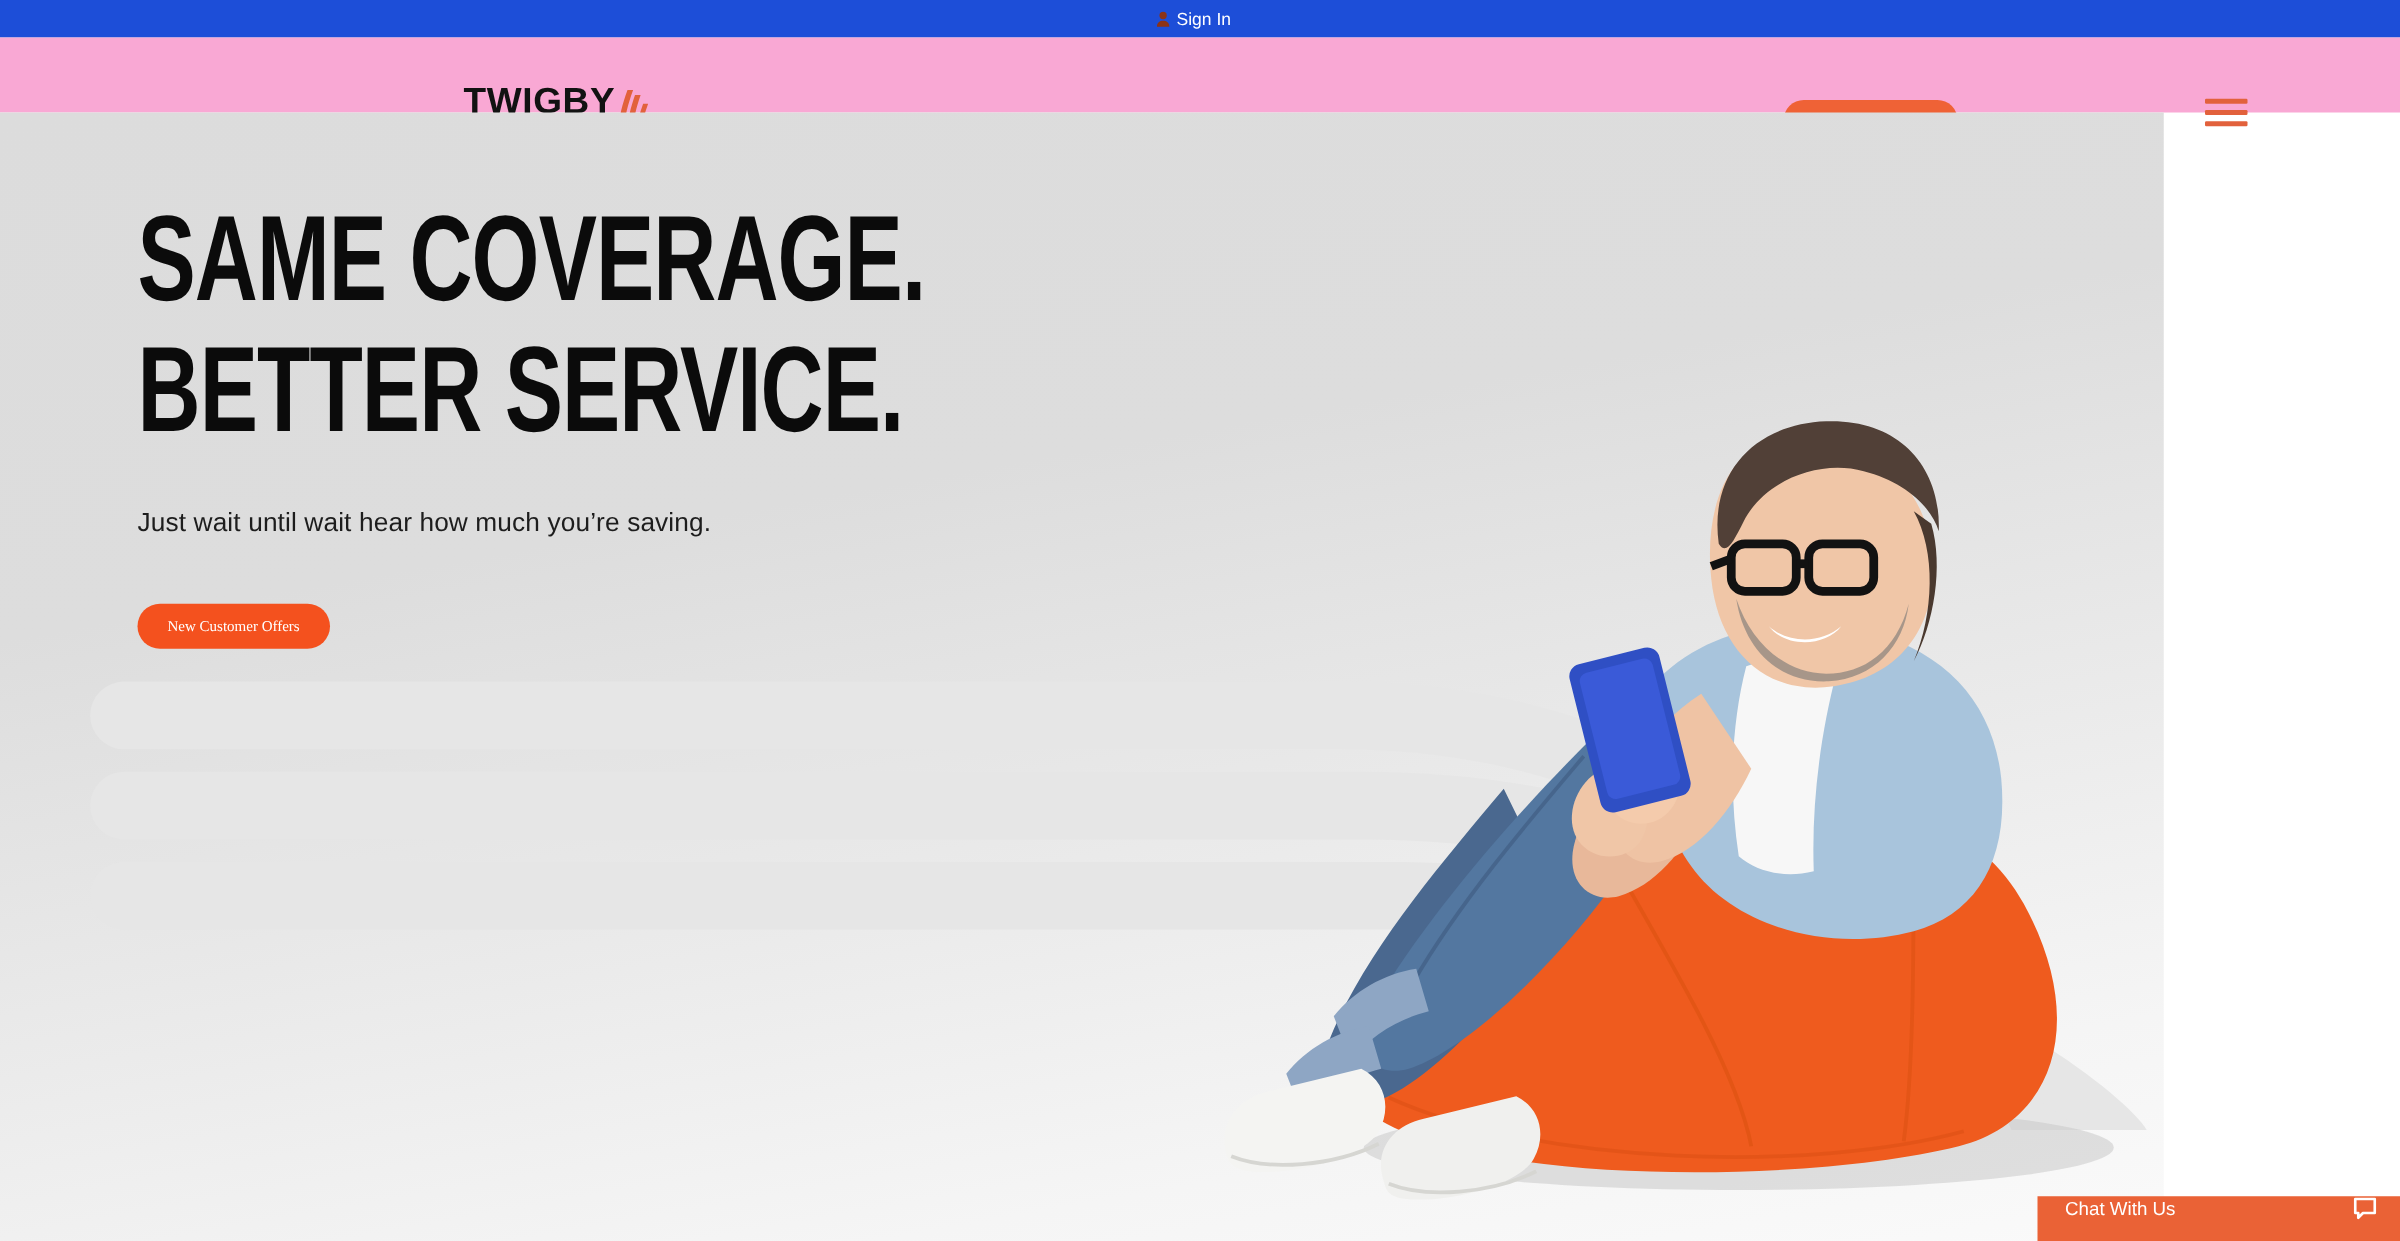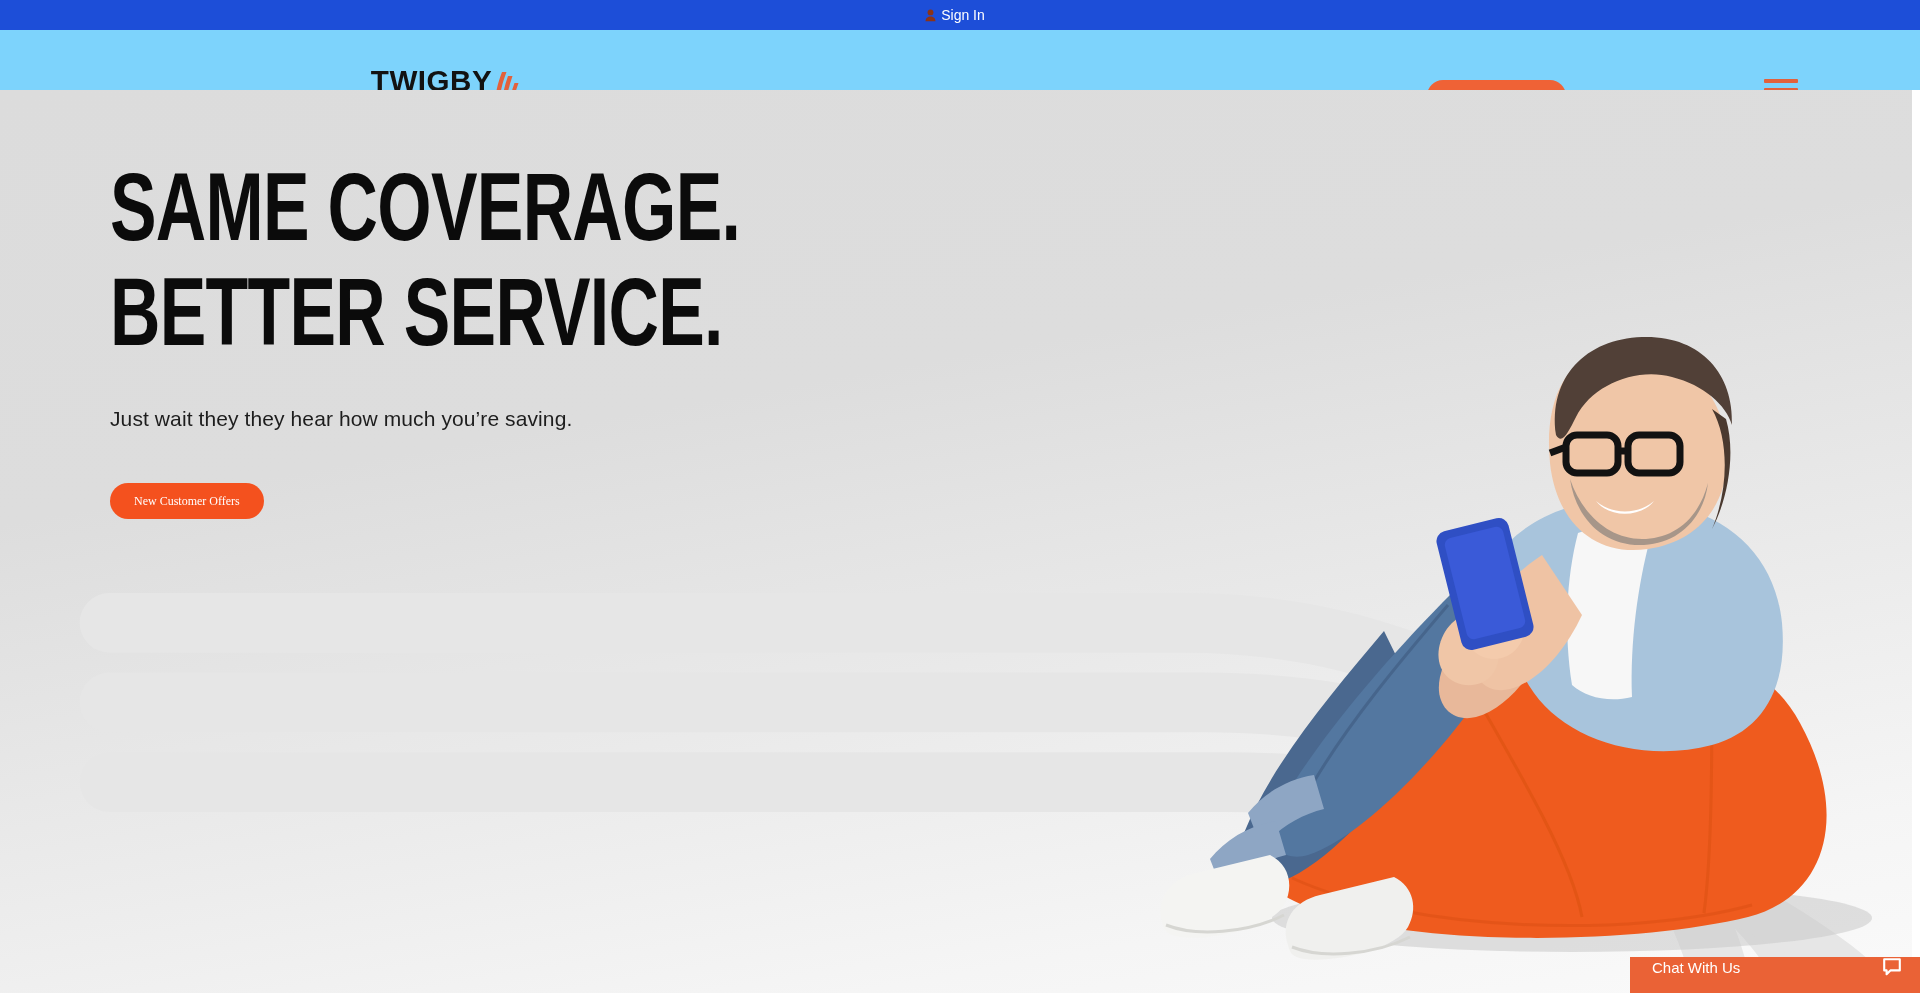--- a/index.html
+++ b/index.html
@@ -23,21 +23,21 @@
     color: #ffffff; font-size: 14px; line-height: 1;
     cursor: pointer; text-decoration: none;
     margin-right: 10px;
   }
   .signin-icon { width: 11px; height: 13px; display: block; }
 
   
   .header {
     position: absolute; top: 30px; left: 0;
     width: 1920px; height: 60px;
-    background: #7dd3fc;
+    background: #f9a8d4;
     display: flex; align-items: center;
   }
   .logo {
     position: absolute; left: 372px; top: 38px;
     display: flex; align-items: flex-end; gap: 2px;
     cursor: pointer;
   }
   .logo-word { display: flex; flex-direction: column; align-items: stretch; }
   .logo-main {
     font-family: "Liberation Sans", sans-serif;
@@ -78,21 +78,21 @@
     cursor: pointer; background: none; border: none; padding: 0;
   }
   .hamburger span {
     display: block; width: 34px; height: 4px;
     background: #e2613c; border-radius: 1px;
   }
 
   
   .hero {
     position: absolute; top: 90px; left: 0;
-    width: 1912px; height: 903px;
+    width: 1731px; height: 903px;
     overflow: hidden;
     background: linear-gradient(170deg, #dcdcdc 0%, #dddddd 35%, #eaeaea 62%, #f5f5f5 85%, #fafafa 100%);
   }
   
   .arcs { position: absolute; inset: 0; pointer-events: none; }
 
   .hero-text { position: absolute; left: 110px; top: 65px; width: 720px; z-index: 4; }
   .headline {
     font-family: "Liberation Sans Narrow", "Liberation Sans", sans-serif;
     font-weight: 700; color: #0b0b0b;
@@ -239,21 +239,21 @@
       <path d="M466 158 H476"></path>
       <path d="M414 154 L398 160"></path>
     </g>
 
     <path d="M444 208 C460 222 486 222 502 208 C490 224 458 226 444 208 Z" fill="#ffffff"></path>
   </svg>
 
   <div class="hero-text">
     <div class="headline">SAME COVERAGE.</div>
     <div class="headline">BETTER SERVICE.</div>
-    <div class="subhead">Just wait they they hear how much you’re saving.</div>
+    <div class="subhead">Just wait until wait hear how much you’re saving.</div>
     <button class="offers-btn">New Customer Offers</button>
   </div>
 </section>
 
 <div class="chat">
   <span>Chat With Us</span>
   <svg class="chat-icon" viewBox="0 0 20 20">
     <path d="M2.2 2.2 H17.8 V13.4 H8.4 L4.6 17.2 V13.4 H2.2 Z" fill="none" stroke="#ffffff" stroke-width="2.1" stroke-linejoin="round"></path>
   </svg>
 </div>

